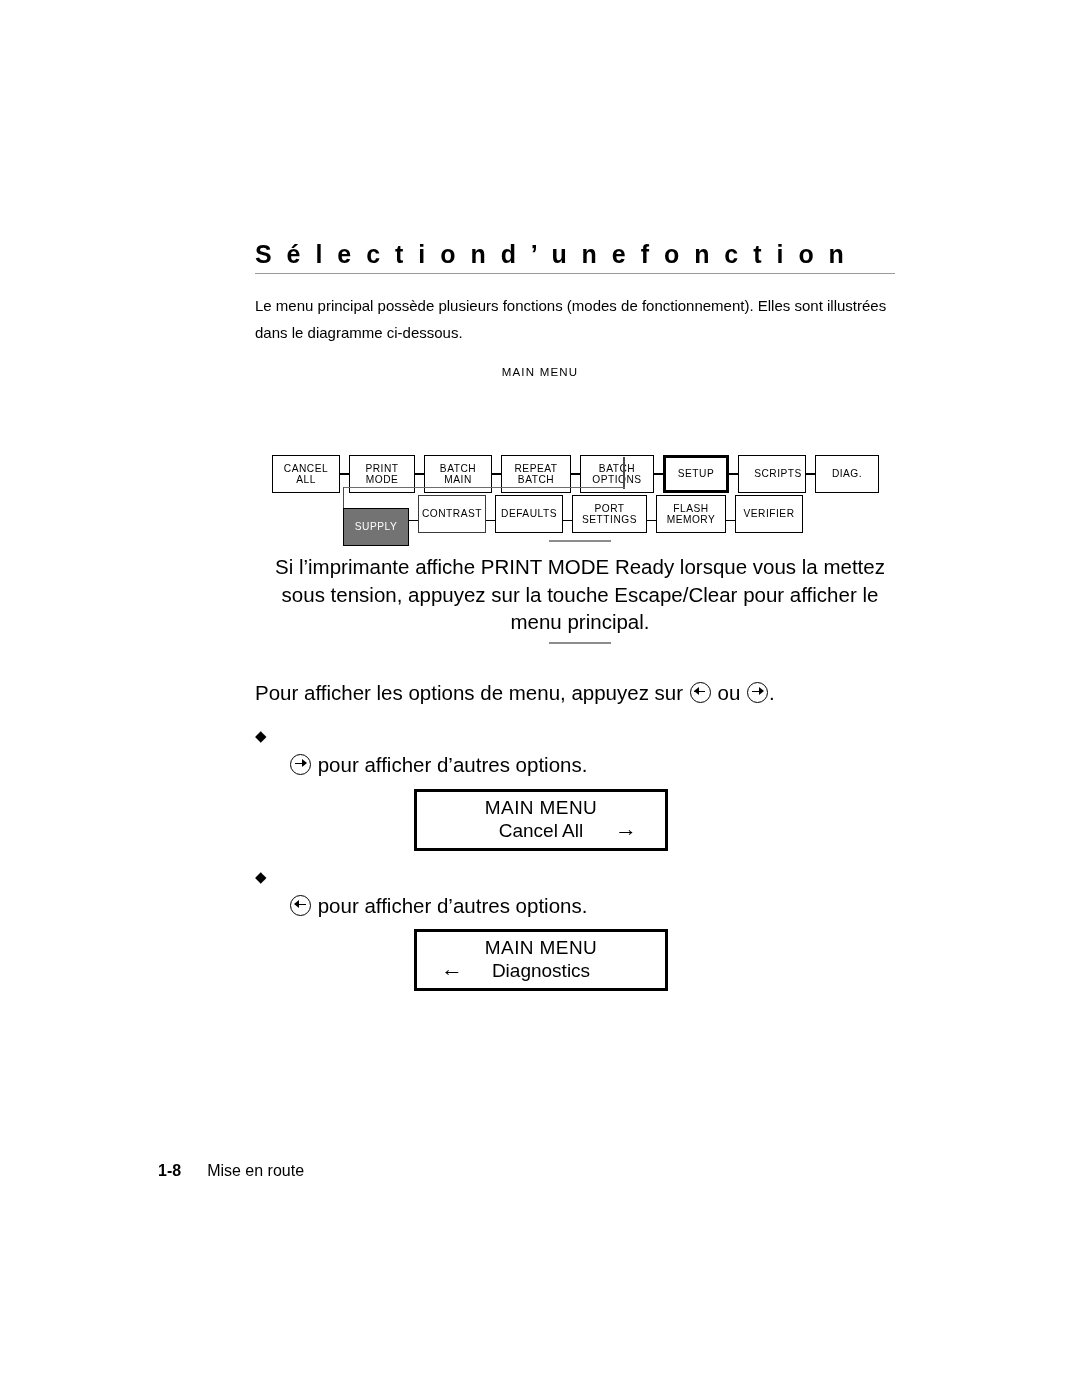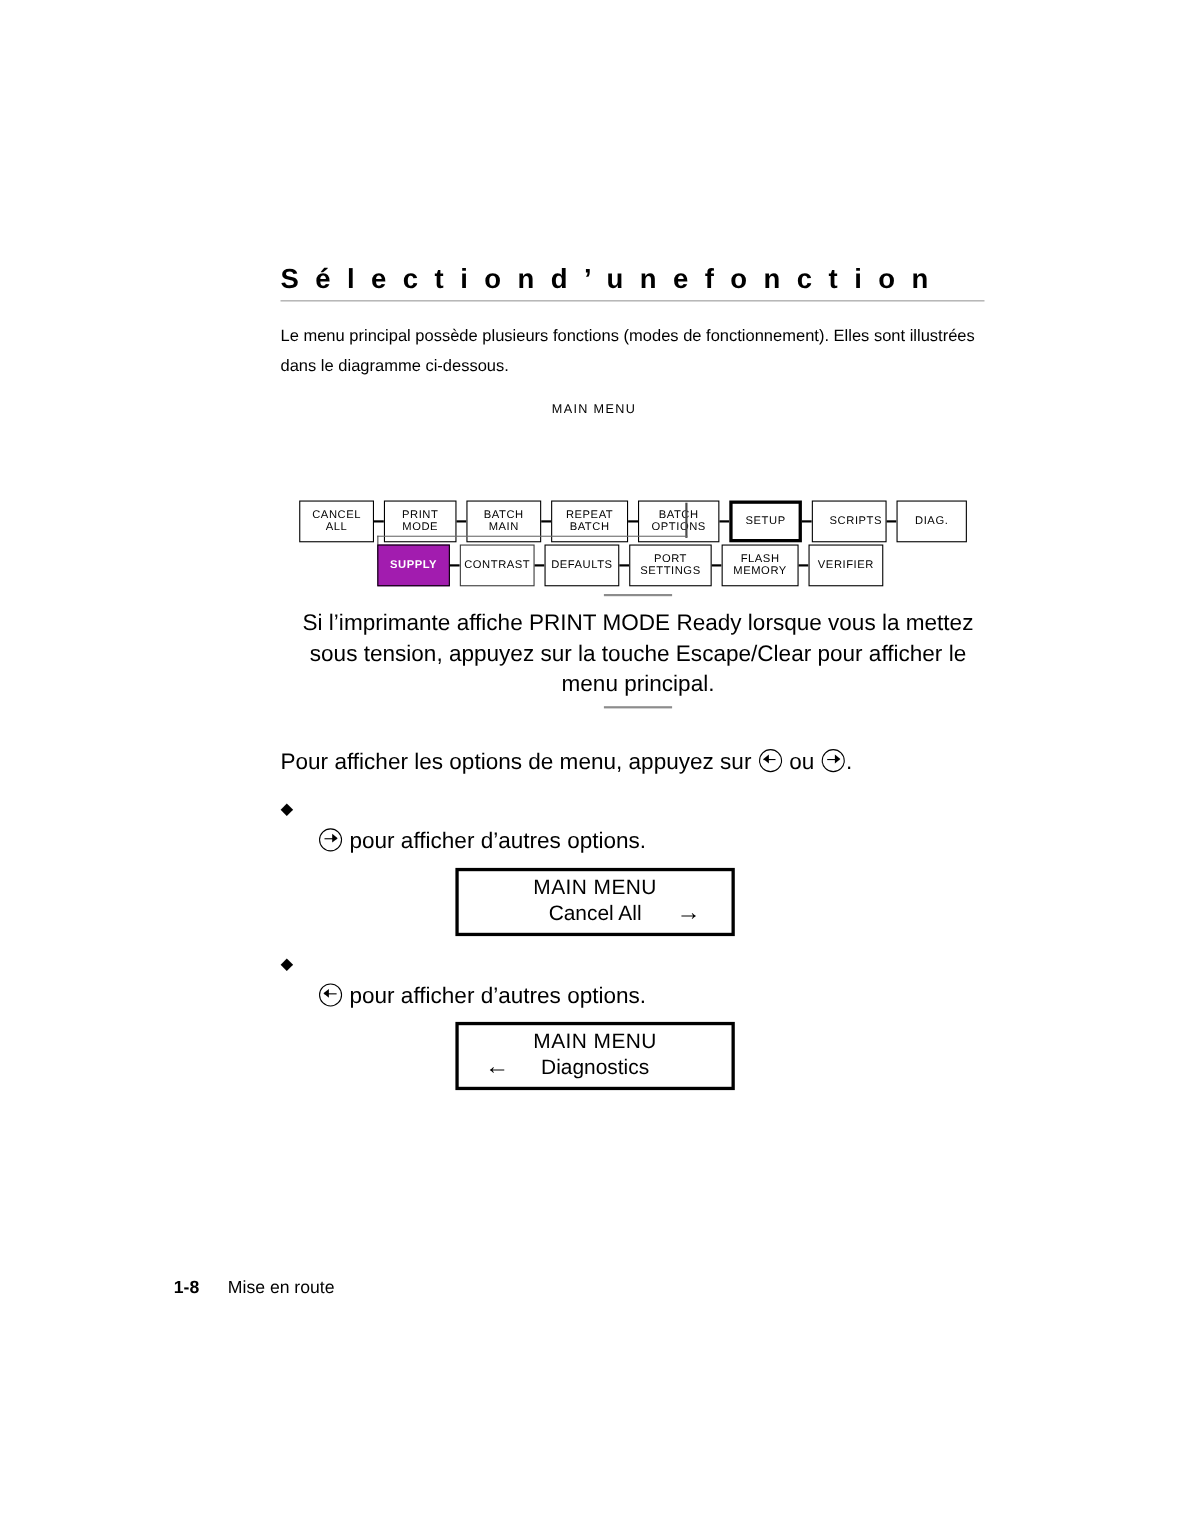--- a/index.html
+++ b/index.html
@@ -89,24 +89,25 @@
     letter-spacing: 0.5px;
     line-height: 11.5px;
     text-align: center;
     padding: 0 4px;
   }
   .node .ln { display: block; white-space: nowrap; }
   .node.emph {
     border: 3.2px solid #000;
   }
   .node.inverted {
-    background: #a21caf;
+    background: #737373;
     color: #ffffff;
     border-color: #000000;
-    font-weight: bold;
+    font-weight: normal;
+    margin-top: 13px;
   }
   .node.light {
     border-width: 1.1px;
     border-color: #3a3a3a;
   }
   .connector {
     width: 9px;
     align-self: center;
     height: 1.6px;
     background: #000;

